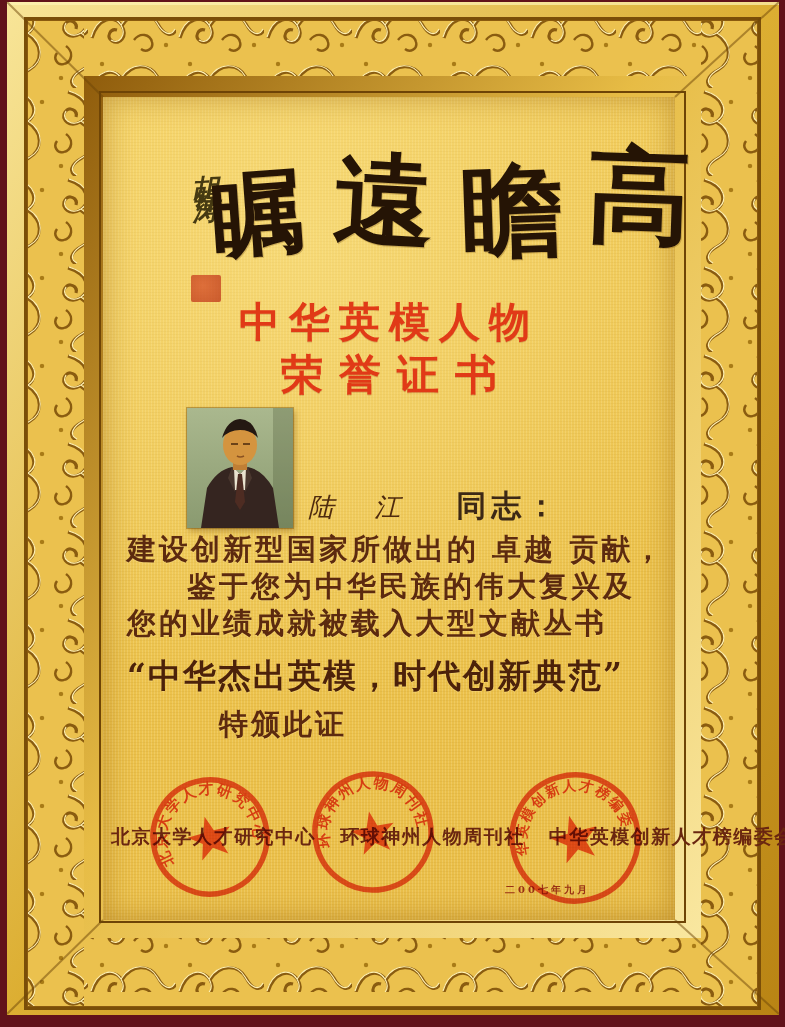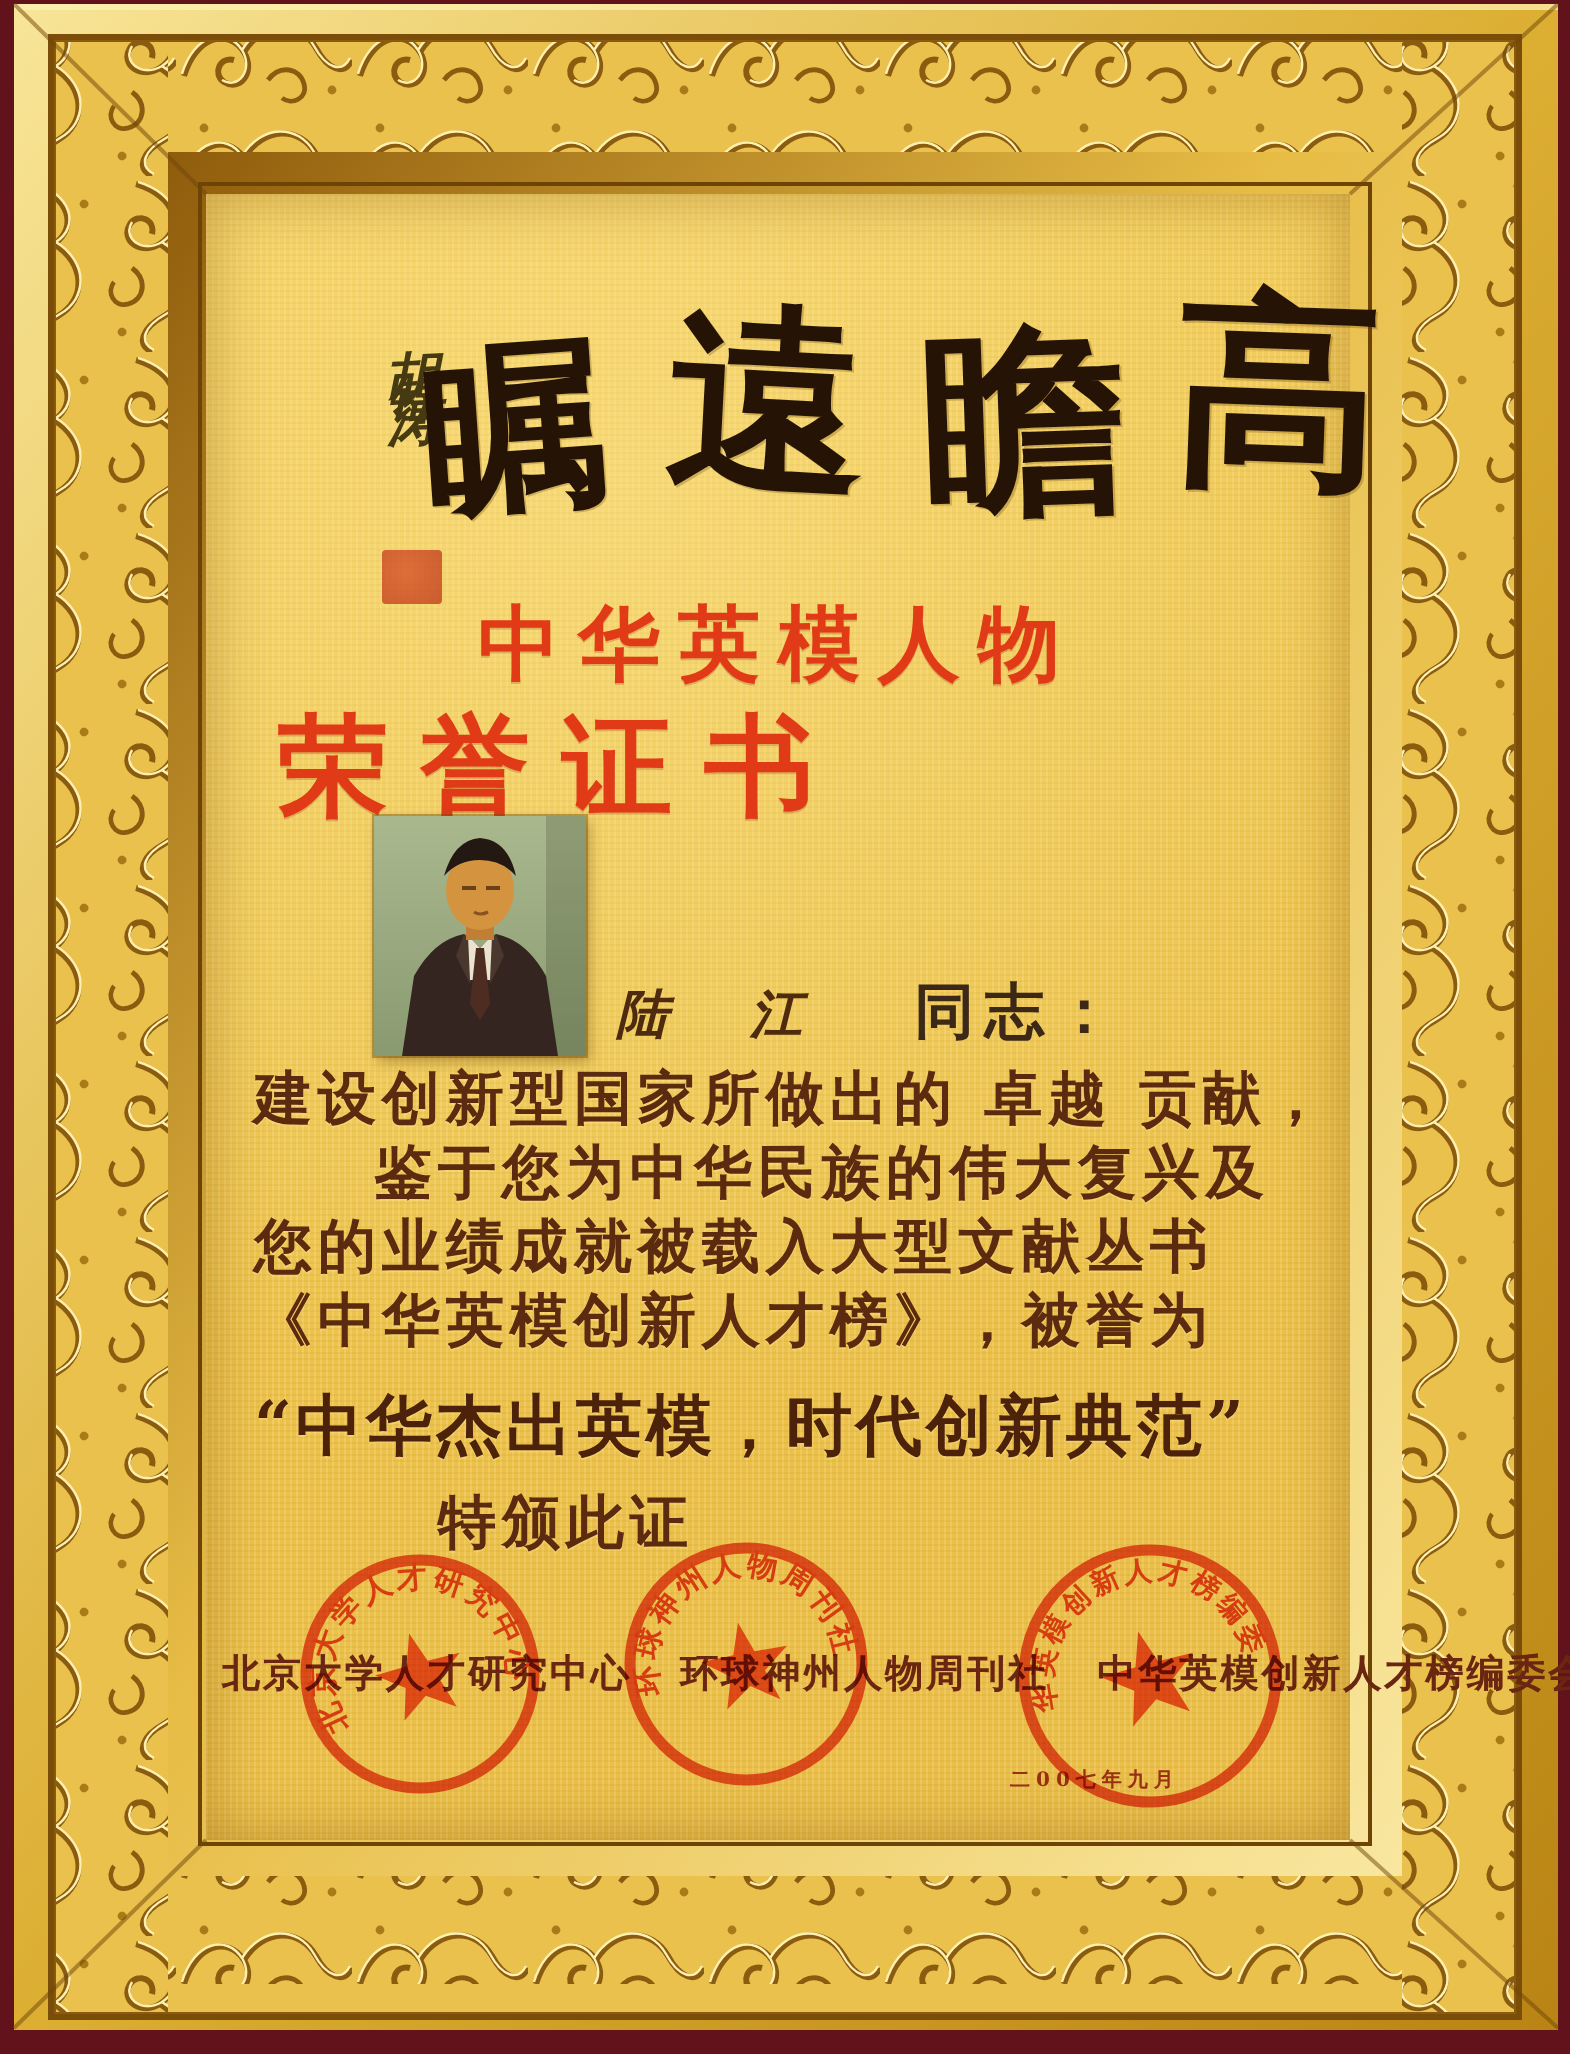--- a/index.html
+++ b/index.html
@@ -27,30 +27,30 @@
     text-shadow:1px 1px 0 rgba(90,50,0,.25);}
   .callig span{display:inline-block;line-height:1.35;}
   .cg0{transform:rotate(-4deg) translateY(16px) scale(.92);}
   .cg1{transform:rotate(3deg) translateY(2px);}
   .cg2{transform:rotate(-2deg) translateY(12px) scale(1.02);}
   .cg3{transform:rotate(2deg) translateY(-2px) scale(1.04);}
   
   .title1{position:absolute;left:0;top:198px;width:100%;text-align:center;
     font-size:41px;font-weight:bold;color:#e13a17;letter-spacing:9px;
     text-shadow:0 1px 0 rgba(120,20,0,.2);}
-  .title2{position:absolute;left:0;top:250px;width:100%;
-    font-size:55px;font-weight:bold;color:#e13a17;letter-spacing:16px;
-    text-indent:16px;text-shadow:0 1px 0 rgba(120,20,0,.2);padding-left:20px;}
+  .title2{position:absolute;left:0;top:250px;width:100%;text-align:center;
+    font-size:42px;font-weight:bold;color:#e13a17;letter-spacing:16px;
+    text-indent:16px;text-shadow:0 1px 0 rgba(120,20,0,.2);}
   
   .photo{position:absolute;left:84px;top:311px;width:106px;height:120px;
     box-shadow:0 0 0 1px rgba(120,80,10,.45), 2px 3px 6px rgba(90,50,0,.35);}
   .photo svg{display:block;}
   
   .nameline{position:absolute;left:205px;top:389px;white-space:nowrap;}
-  .rname{font-size:26px;font-style:italic;font-weight:700;color:#4e2a0e;
+  .rname{font-size:26px;font-style:italic;font-weight:400;color:#4e2a0e;
     letter-spacing:16px;margin-right:10px;}
   .salut{font-size:30px;font-weight:700;color:#3c2816;letter-spacing:5px;padding-left:30px;}
   
   .bodytext{position:absolute;left:24px;top:434px;width:542px;
     color:#5c2a0f;font-weight:600;font-size:29px;
     text-shadow:0 1px 0 rgba(255,232,150,.35);}
   .bl{line-height:37px;letter-spacing:3px;white-space:nowrap;}
   .bl0{text-indent:60px;}
   .bl4{font-size:33px;font-weight:700;color:#4c220a;line-height:44px;
     margin-top:12px;letter-spacing:2px;}
@@ -161,21 +161,20 @@
     </div>
 
     <div class="nameline">
       <span class="rname">陆 江</span><span class="salut">同志：</span>
     </div>
 
     <div class="bodytext">
       <div class="bl">建设创新型国家所做出的 卓越 贡献，</div>
       <div class="bl bl0">鉴于您为中华民族的伟大复兴及</div>
       <div class="bl">您的业绩成就被载入大型文献丛书</div>
-      <div class="bl">《中华英模创新人才榜》，被誉为</div>
       <div class="bl bl4">“中华杰出英模，时代创新典范”</div>
       <div class="bl bl5">特颁此证</div>
     </div>
 
     <div class="issuers">
       <span>北京大学人才研究中心</span>
       <span>环球神州人物周刊社</span>
       <span>中华英模创新人才榜编委会</span>
     </div>
 

